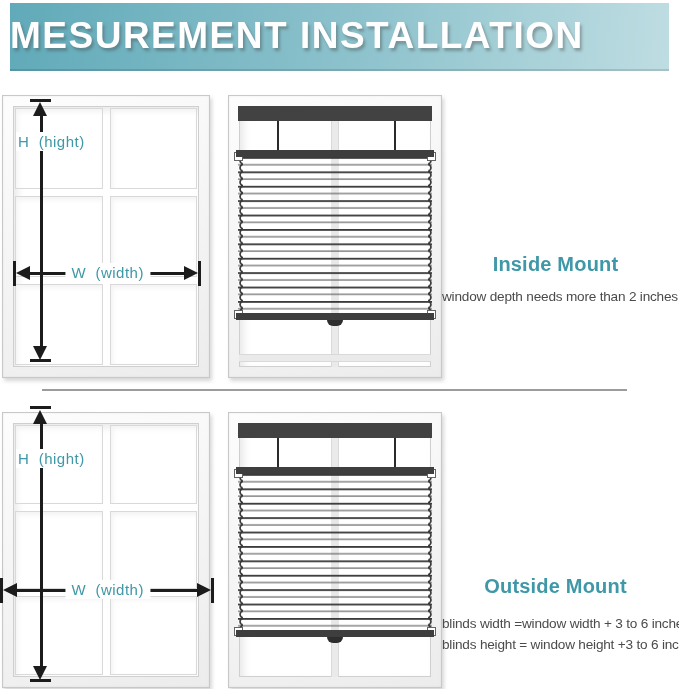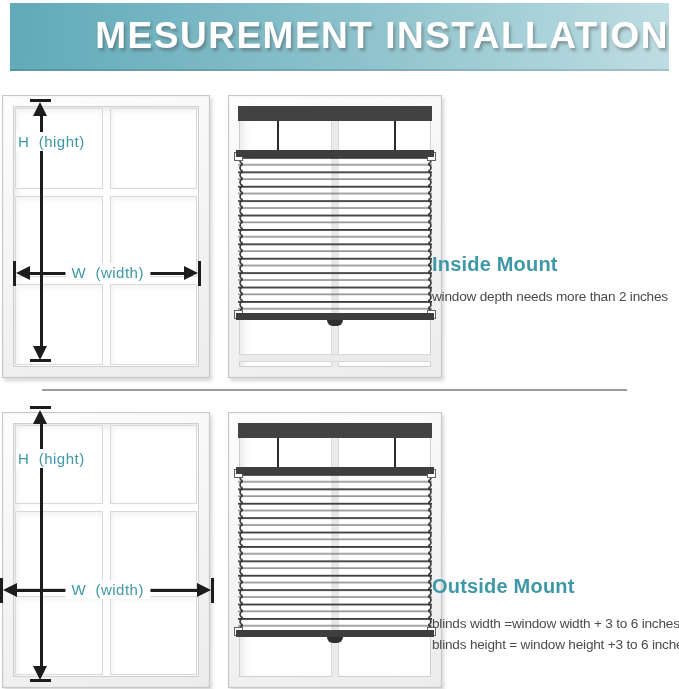--- a/index.html
+++ b/index.html
@@ -11,21 +11,21 @@
   body{
     width:679px;height:689px;position:relative;overflow:hidden;
     background:#ffffff;
     font-family:"Liberation Sans", sans-serif;
   }
   
   .banner{
     position:absolute;left:10px;top:3px;width:659px;height:66px;
     background:linear-gradient(95deg,#61aab9 0%,#8fc3cd 55%,#bedde2 100%);
     border-bottom:2px solid rgba(0,0,0,.12);
-    display:flex;align-items:center;justify-content:flex-end;
+    display:flex;align-items:center;justify-content:flex-start;
   }
   .banner-text{
     color:#ffffff;font-size:37px;font-weight:bold;letter-spacing:1.5px;
     text-shadow:2px 3px 3px rgba(70,70,70,.4);white-space:nowrap;
   }
   
   .window{
     position:absolute;
     background:linear-gradient(160deg,#fdfdfd 0%,#ececec 100%);
     border:1px solid #c8c8c8;
@@ -94,25 +94,25 @@
   .sq-tl{left:-2px;top:2px;} .sq-tr{right:-2px;top:2px;}
   .sq-bl{left:-2px;top:160px;} .sq-br{right:-2px;top:160px;}
   .pleats{position:absolute;left:2px;top:7px;width:194px;height:156px;z-index:1;display:block;}
   .handle{position:absolute;left:50%;top:170px;transform:translateX(-50%);
     width:16px;height:6px;background:#2e2e2e;border-radius:0 0 7px 7px;z-index:3;}
   
   .info{position:absolute;width:247px;}
   .info-top{left:432px;top:253px;}
   .info-bottom{left:432px;top:575px;}
   .mount-heading{
-    margin:0 0 13px 0;text-align:left;color:var(--teal);
+    margin:0 0 13px 0;text-align:center;color:var(--teal);
     font-size:20px;font-weight:bold;letter-spacing:.2px;
   }
   .info-bottom .mount-heading{margin-bottom:18px;}
-  .info p{margin:0 0 5.5px 0;font-size:13.6px;color:#4b4b4b;
+  .info p{margin:0 0 5.5px 0;padding-left:10px;font-size:13.6px;color:#4b4b4b;
     letter-spacing:-0.2px;white-space:nowrap;}
   
   .divider{position:absolute;left:42px;top:389px;width:585px;height:2px;background:#9c9c9c;}
 </style>
 </head>
 <body>
 
 <svg width="0" height="0" style="position:absolute" aria-hidden="true">
   <defs>
     <pattern id="pleat-lines" width="194" height="14.4" patternUnits="userSpaceOnUse">

